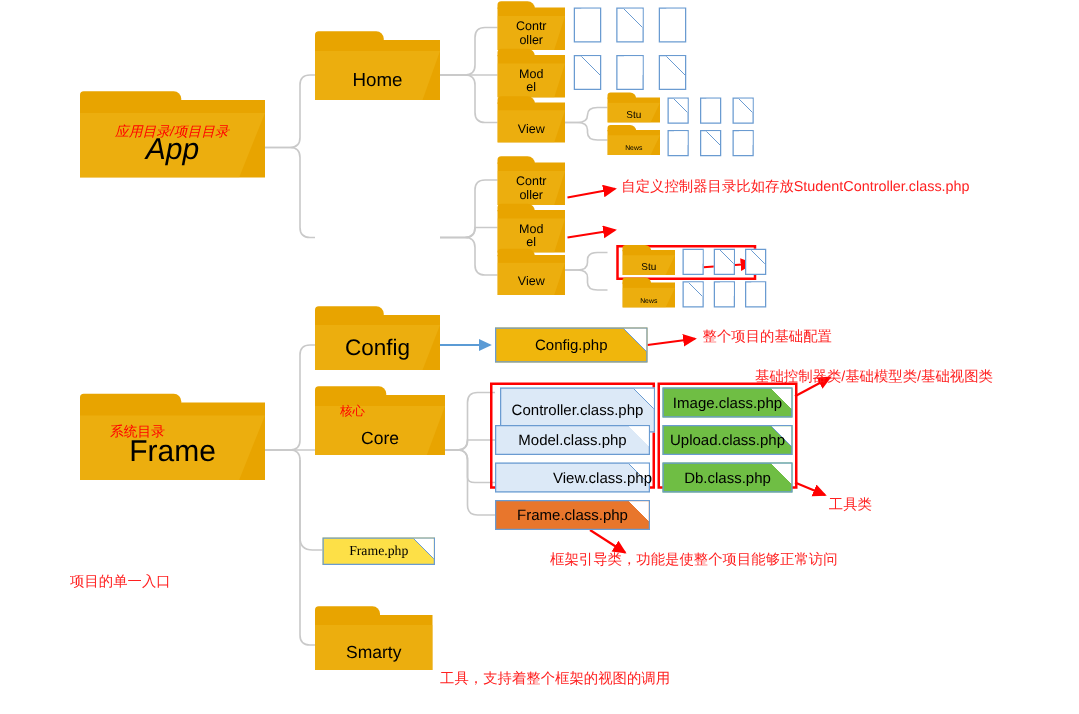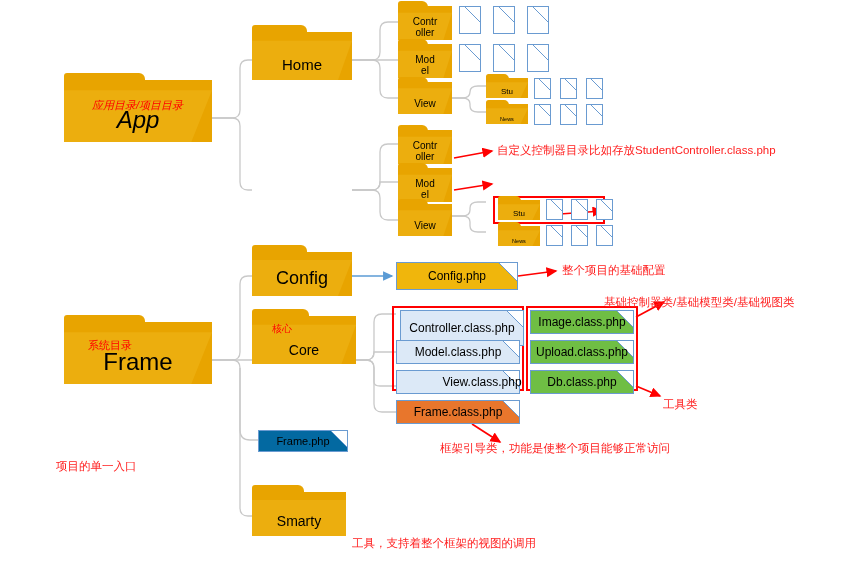--- a/index.html
+++ b/index.html
@@ -51,21 +51,21 @@
     position:absolute;right:0;top:0;width:15px;height:15px;
     background:linear-gradient(to bottom left,#ffffff 0 49.3%,#6A9BD1 49.3% 51%,rgba(255,255,255,0) 51%);
   }
   .file .flbl{
     font-size:12px;color:#000;white-space:nowrap;position:relative;z-index:2;
   }
   .file.blue{background:#DCE9F7;}
   .file.green{background:#6FBE44;}
   .file.orange{background:#E8762C;}
   .file.gold{background:#F0B60C;}
-  .file.plain{background:#0369a1;}
+  .file.plain{background:#fde047;font-family:Liberation Serif, serif;}
 
   
   .ann{
     position:absolute;color:#FF2020;white-space:nowrap;
     font-size:11.5px;line-height:1.1;text-align:center;
   }
 
   
   .redbox{position:absolute;border:2px solid #FF0000;box-sizing:border-box;}
 

